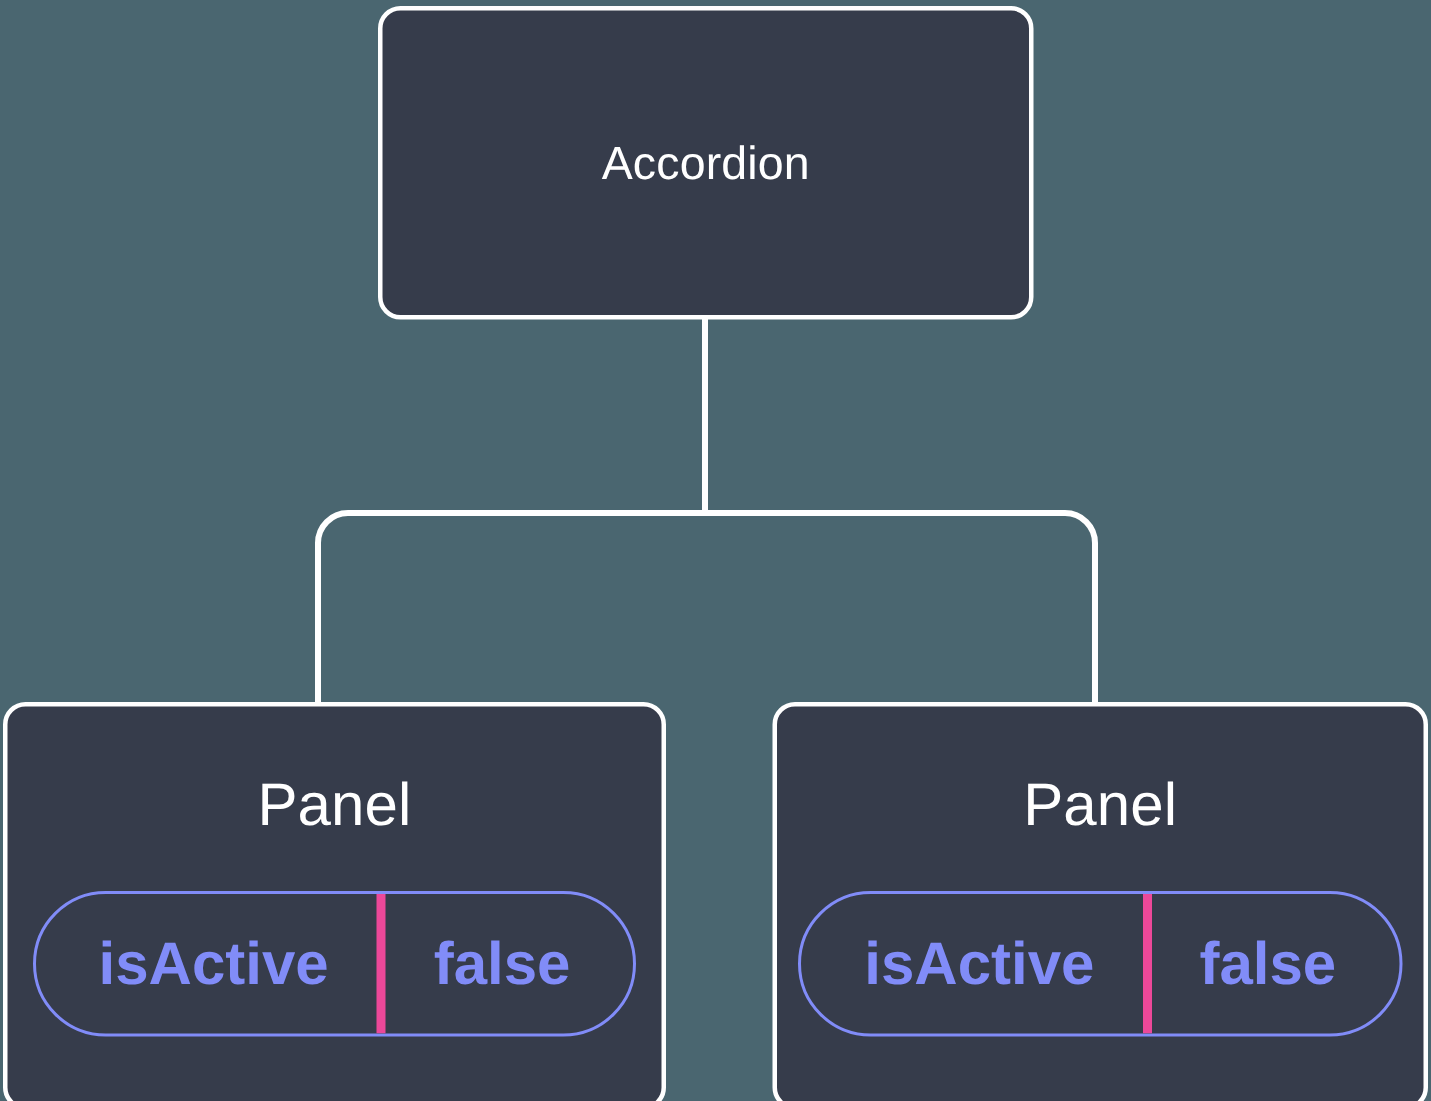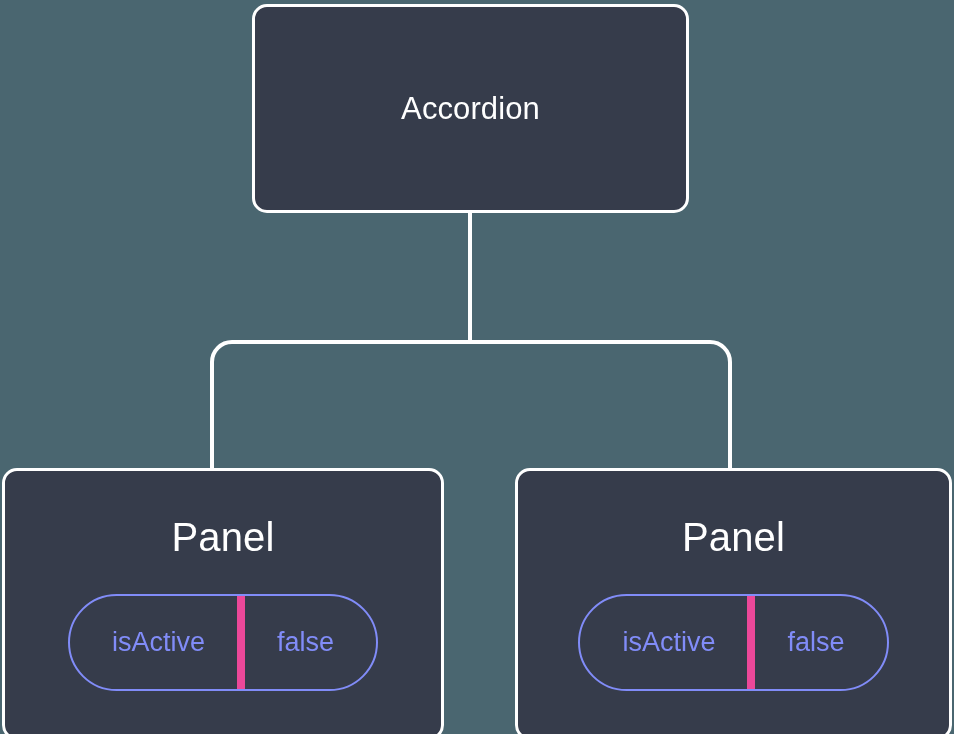--- a/index.html
+++ b/index.html
@@ -93,28 +93,28 @@
     border-radius: 49px;
     overflow: hidden;
   }
 
   .badge-key,
   .badge-value {
     display: flex;
     align-items: center;
     justify-content: center;
     color: #818cf8;
-    font-size: 27px;
-    font-weight: 400;
+    font-size: 40px;
+    font-weight: 700;
     line-height: 1;
     white-space: nowrap;
   }
 
   .badge-key   { padding: 0 32px 0 42px; }
-  .badge-value { padding: 0 42px 0 32px; border-left: 8px solid #ec4899; }
+  .badge-value { padding: 0 42px 0 32px; border-left: 6px solid #ec4899; }
 </style>
 </head>
 <body>
 
 <div id="diagram-canvas">
 
   <svg id="edges-layer" viewBox="0 0 954 734">
     <path class="edge-path" d="M 470 211 L 470 342"></path>
     <path class="edge-path" d="M 470 342 L 232 342 A 20 20 0 0 0 212 362 L 212 470"></path>
     <path class="edge-path" d="M 470 342 L 710 342 A 20 20 0 0 1 730 362 L 730 470"></path>

